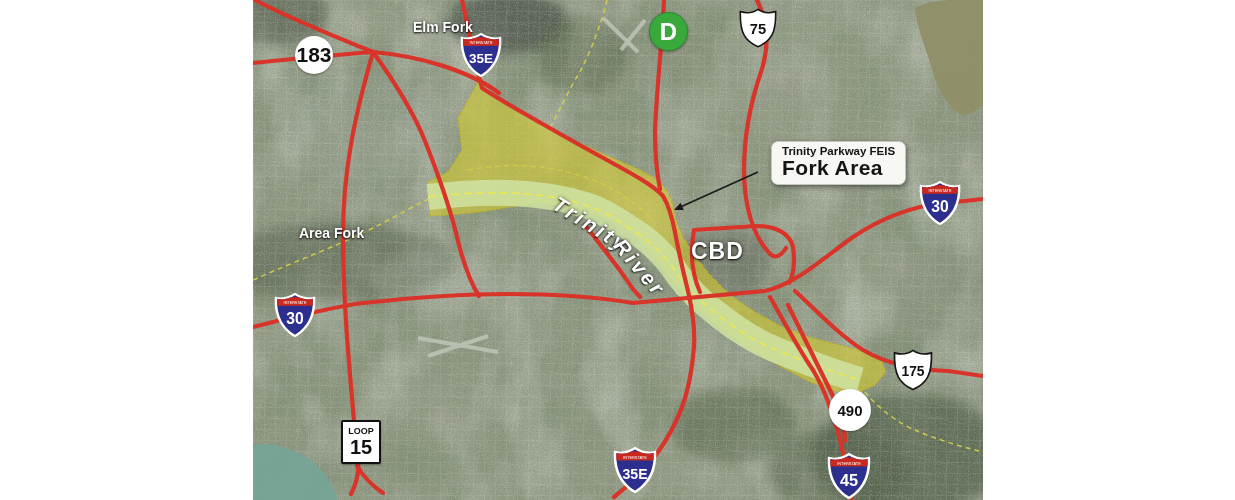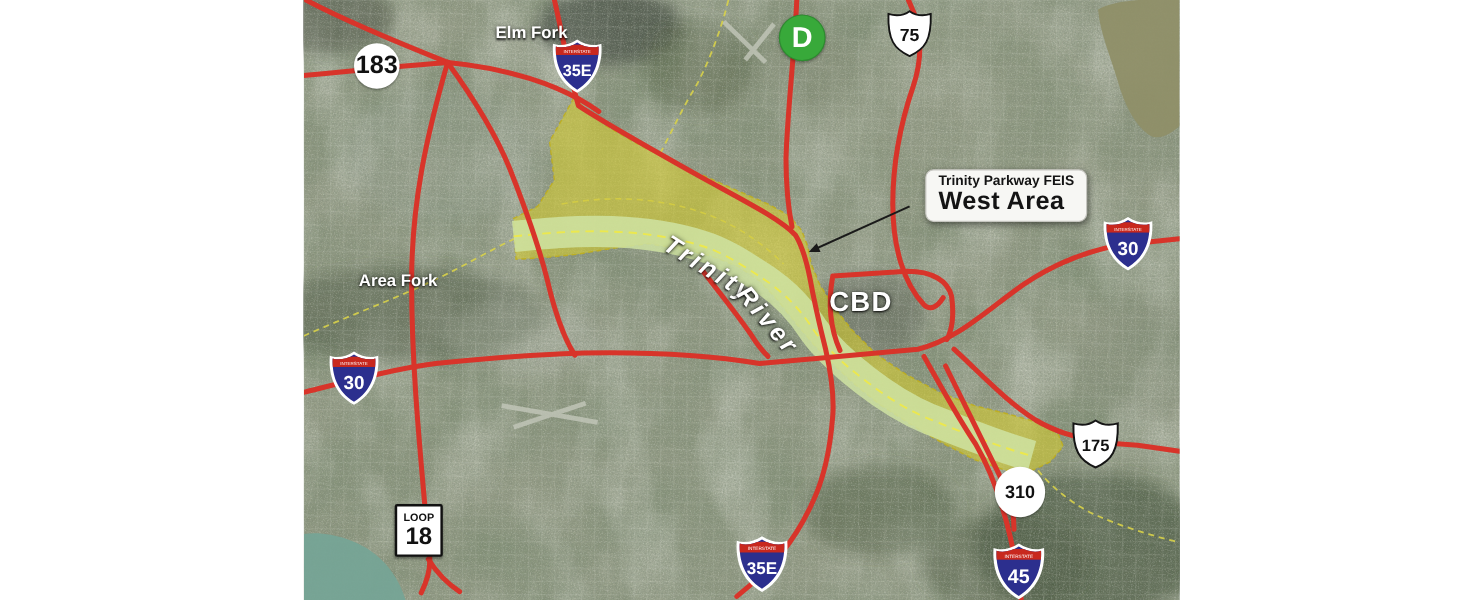--- a/index.html
+++ b/index.html
@@ -135,21 +135,21 @@
     </svg>
 
     <div class="maplabel lbl-fork" style="left:160px;top:19px;">Elm Fork</div>
     <div class="maplabel lbl-fork" style="left:46px;top:225px;">Area Fork</div>
     <div class="maplabel lbl-cbd" style="left:438px;top:238px;">CBD</div>
     <div class="maplabel river-word" style="left:308px;top:192px;transform:rotate(32deg);">Trinity</div>
     <div class="maplabel river-word" style="left:374px;top:234px;transform:rotate(50deg);">River</div>
 
     <div class="callout" style="left:502px;top:141px;margin-left:16px;">
       <div class="l1">Trinity Parkway FEIS</div>
-      <div class="l2">West Area</div>
+      <div class="l2">Fork Area</div>
     </div>
 
     <div class="shield circle-shield" style="left:42px;top:36px;width:38px;height:38px;font-size:21px;">
       <span>183</span>
     </div>
 
     <div class="shield" style="left:207px;top:32px;">
       <svg width="42" height="46" viewBox="0 0 40 44">
         <path d="M20 .8 C26.5 5.2 34 6.3 39.3 4.2 C40.4 19 36 34.5 20 43.4 C4 34.5 -.4 19 .7 4.2 C6 6.3 13.5 5.2 20 .8 Z" fill="#fff"></path>
         <path id="icA" d="M20 3.2 C25.6 6.9 32.4 7.9 37 6.4 C37.6 19 33.8 32.3 20 40.9 C6.2 32.3 2.4 19 3 6.4 C7.6 7.9 14.4 6.9 20 3.2 Z" fill="#2c2f8e"></path>
@@ -192,40 +192,40 @@
         <path id="icC" d="M20 3.2 C25.6 6.9 32.4 7.9 37 6.4 C37.6 19 33.8 32.3 20 40.9 C6.2 32.3 2.4 19 3 6.4 C7.6 7.9 14.4 6.9 20 3.2 Z" fill="#2c2f8e"></path>
         <clipPath id="clipC">
             <use href="#icC"></use>
           </clipPath>
         <rect x="2" y="5" width="36" height="8.2" fill="#c8281e" clip-path="url(#clipC)"></rect>
         <text x="20" y="11.6" text-anchor="middle" font-size="3.6" fill="#fff">INTERSTATE</text>
         <text x="20" y="31" text-anchor="middle" font-size="15" font-weight="bold" fill="#fff">30</text>
       </svg>
     </div>
 
-    <div class="shield loop-shield" style="left:76px;top:420px;width:36px;height:40px;">
+    <div class="shield loop-shield" style="left:88px;top:420px;width:36px;height:40px;">
       <div class="banner">LOOP</div>
-      <div class="num">18</div>
+      <div class="num">15</div>
     </div>
 
     <div class="shield" style="left:360px;top:446px;">
       <svg width="44" height="48" viewBox="0 0 40 44">
         <path d="M20 .8 C26.5 5.2 34 6.3 39.3 4.2 C40.4 19 36 34.5 20 43.4 C4 34.5 -.4 19 .7 4.2 C6 6.3 13.5 5.2 20 .8 Z" fill="#fff"></path>
         <path id="icD" d="M20 3.2 C25.6 6.9 32.4 7.9 37 6.4 C37.6 19 33.8 32.3 20 40.9 C6.2 32.3 2.4 19 3 6.4 C7.6 7.9 14.4 6.9 20 3.2 Z" fill="#2c2f8e"></path>
         <clipPath id="clipD">
             <use href="#icD"></use>
           </clipPath>
         <rect x="2" y="5" width="36" height="8.2" fill="#c8281e" clip-path="url(#clipD)"></rect>
         <text x="20" y="11.6" text-anchor="middle" font-size="3.6" fill="#fff">INTERSTATE</text>
         <text x="20" y="30" text-anchor="middle" font-size="13" font-weight="bold" fill="#fff">35E</text>
       </svg>
     </div>
 
     <div class="shield circle-shield" style="left:576px;top:389px;width:42px;height:42px;font-size:15px;">
-      <span>310</span>
+      <span>490</span>
     </div>
 
     <div class="shield" style="left:638px;top:348px;">
       <svg width="44" height="44" viewBox="0 0 40 40">
         <path d="M20 2.2 C24.5 5.4 31 6.2 36.8 4.4 C37 12 36.6 20.5 33.2 26.8 C30 32.8 25 35.6 20 37.8 C15 35.6 10 32.8 6.8 26.8 C3.4 20.5 3 12 3.2 4.4 C9 6.2 15.5 5.4 20 2.2 Z" fill="#fff" stroke="#151515" stroke-width="1.5"></path>
         <text x="20" y="25" text-anchor="middle" font-size="12.5" font-weight="bold" fill="#111">175</text>
       </svg>
     </div>
 
     <div class="shield" style="left:574px;top:452px;">

